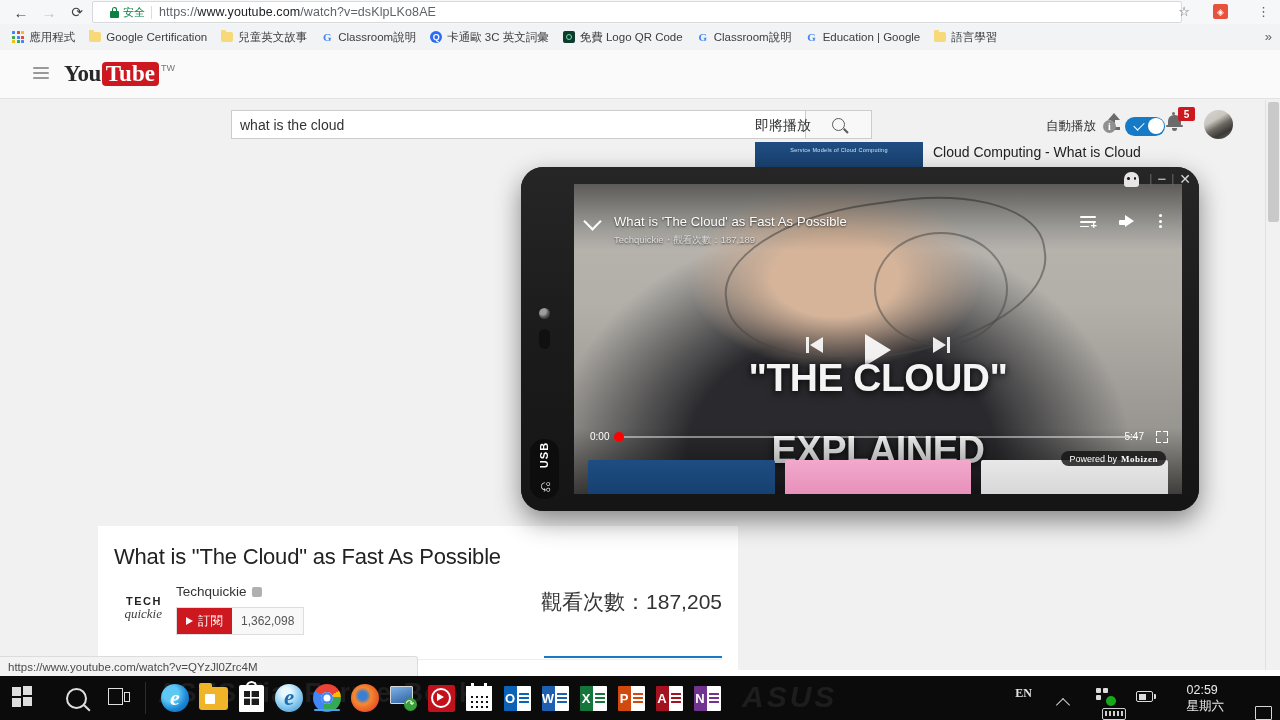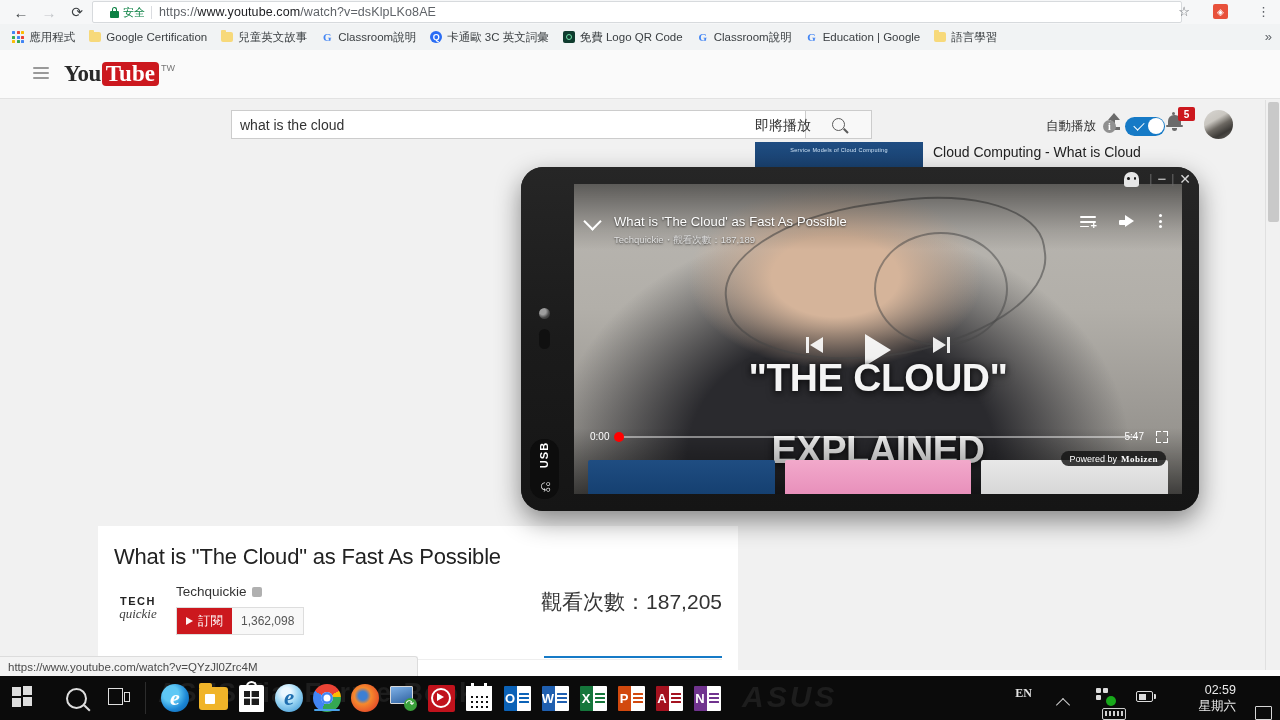--- a/index.html
+++ b/index.html
@@ -100,21 +100,21 @@
   .c-next .bar{position:absolute;left:12px;top:0;width:2.6px;height:15px;background:#fff;}
   .c-vol{position:absolute;left:100px;bottom:11px;width:20px;height:17px;}
   .c-vol .spk{position:absolute;left:0;top:4px;width:6px;height:8px;background:#fff;}
   .c-vol .cone{position:absolute;left:4px;top:0;width:0;height:0;border-top:8.5px solid transparent;border-bottom:8.5px solid transparent;border-right:8px solid #fff;}
   .c-vol .w1{position:absolute;left:13px;top:3px;width:6px;height:10px;border:1.7px solid #fff;border-left:none;border-radius:0 6px 6px 0;box-sizing:border-box;}
   .c-time{position:absolute;left:130px;bottom:12px;color:#fff;font-size:12.5px;font-weight:700;letter-spacing:.2px;}
 
   .vinfo{position:absolute;left:98px;top:476px;width:640px;background:#fff;padding:0 16px;box-sizing:border-box;}
   .vtitle{font-size:22px;color:#222;font-weight:400;padding-top:18px;letter-spacing:-.2px;}
   .vmeta{display:flex;margin-top:14px;position:relative;}
-  .ch-thumb{width:48px;height:48px;display:flex;flex-direction:column;justify-content:center;align-items:center;flex:0 0 48px;}
+  .ch-thumb{width:48px;height:48px;display:flex;flex-direction:column;justify-content:center;align-items:flex-end;flex:0 0 48px;}
   .ch-thumb .t1{font-size:11px;font-weight:700;letter-spacing:1.5px;color:#222;font-family:"Liberation Sans",sans-serif;}
   .ch-thumb .t2{font-size:13px;color:#404040;font-style:italic;font-family:"Liberation Serif",serif;margin-top:-1px;}
   .ch-info{margin-left:14px;}
   .ch-name{font-size:13.5px;color:#333;display:flex;align-items:center;}
   .verified{width:10px;height:10px;background:#b0b0b0;border-radius:2px;margin-left:5px;display:inline-block;}
   .sub-row{display:flex;margin-top:8px;height:26px;border:1px solid #ddd;width:fit-content;}
   .sub-btn{background:#cc181e;color:#fff;font-size:12.5px;display:flex;align-items:center;padding:0 9px;height:26px;box-sizing:border-box;}
   .sub-btn .ply{width:0;height:0;border-left:7px solid #fff;border-top:4.5px solid transparent;border-bottom:4.5px solid transparent;margin-right:5px;opacity:.95;}
   .sub-count{background:#f8f8f8;color:#555;font-size:12px;display:flex;align-items:center;padding:0 9px;height:26px;box-sizing:border-box;}
   .views{position:absolute;right:0;top:4px;font-size:21px;color:#333;letter-spacing:0;}
@@ -284,21 +284,21 @@
   .tray-net .bars{position:absolute;left:0;top:0;width:14px;height:14px;}
   .tray-net .bars i{position:absolute;width:5px;background:#dcdcdc;border-radius:1px;}
   .tray-net .bars i:nth-child(1){left:0;top:0;height:5px}
   .tray-net .bars i:nth-child(2){left:7px;top:0;height:5px}
   .tray-net .bars i:nth-child(3){left:0;top:7px;height:5px}
   .tray-net .dot{position:absolute;right:-2px;bottom:-1px;width:10px;height:10px;border-radius:50%;background:#17a81a;}
   .tray-bat{position:absolute;right:124px;top:15px;width:20px;height:11px;}
   .tray-bat .b{position:absolute;left:0;top:0;width:17px;height:11px;border:1.6px solid #dcdcdc;border-radius:2px;box-sizing:border-box;}
   .tray-bat .b:after{content:"";position:absolute;left:1.5px;top:1.5px;width:7px;height:6px;background:#dcdcdc;}
   .tray-bat .tip{position:absolute;right:0;top:3px;width:2.5px;height:5px;background:#dcdcdc;border-radius:0 1px 1px 0;}
-  .tray-clock{position:absolute;right:44px;top:6px;text-align:right;color:#eaeaea;font-size:12.5px;line-height:16px;}
+  .tray-clock{position:absolute;right:56px;top:6px;text-align:left;color:#eaeaea;font-size:12.5px;line-height:16px;}
   .tray-date{color:#eaeaea;font-size:12.5px;}
   .tray-kb{position:absolute;right:154px;top:32px;width:24px;height:12px;border:1.5px solid #cfcfcf;border-radius:2px;box-sizing:border-box;background-image:repeating-linear-gradient(90deg,#cfcfcf 0 2px,transparent 2px 4px);background-size:100% 5px;background-position:2px 2px;background-repeat:no-repeat;}
   .tray-notif{position:absolute;right:8px;top:30px;width:17px;height:14px;border:1.6px solid #d6d6d6;border-radius:1px;box-sizing:border-box;}
 </style>
 </head>
 <body>
 
 <div class="root">
 
   <div class="chrome-top">

